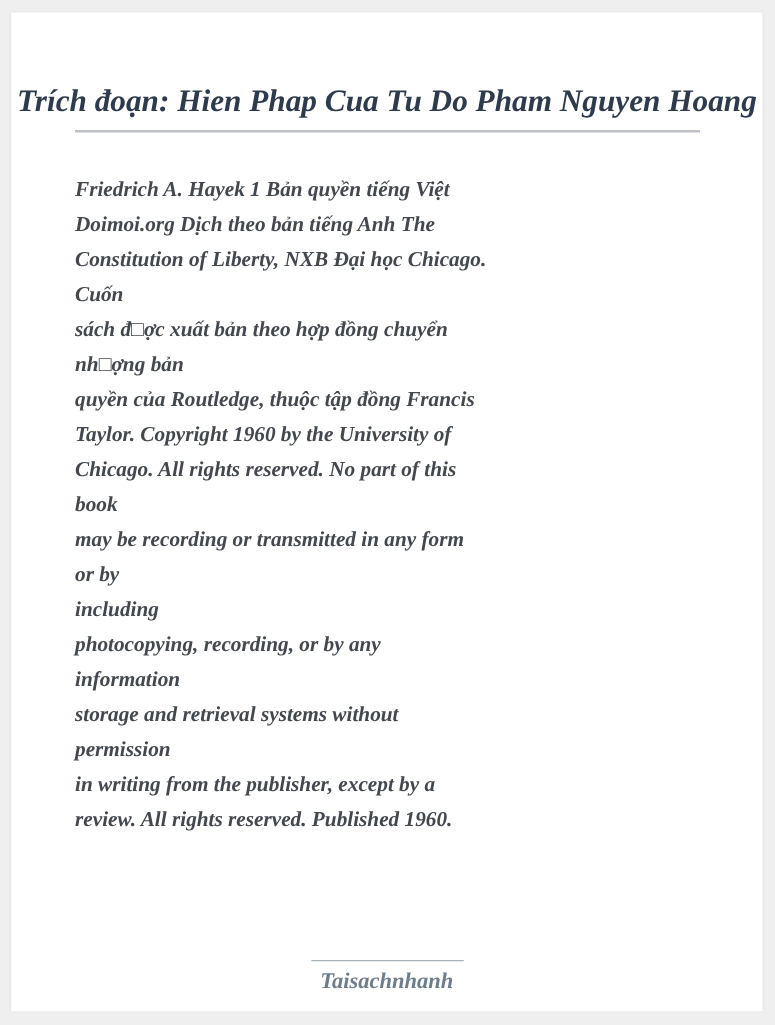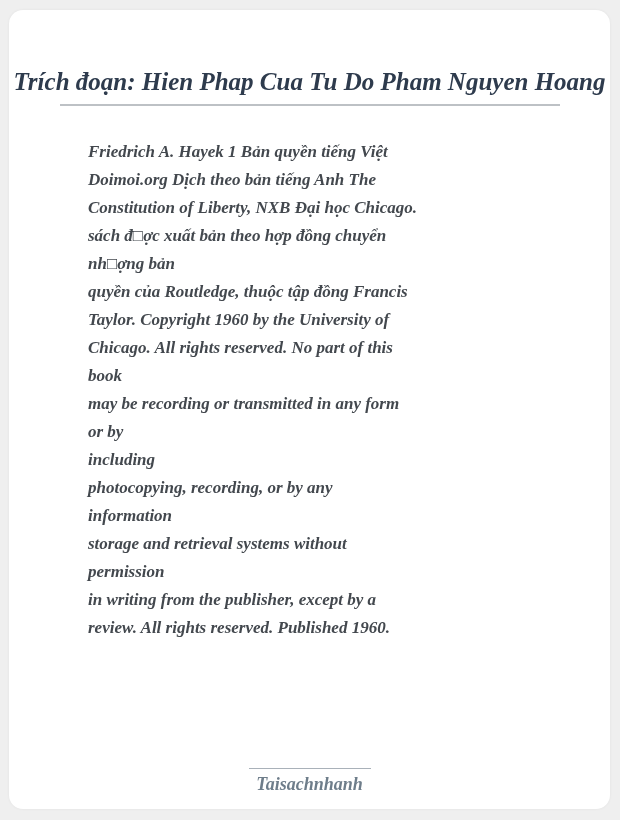--- a/index.html
+++ b/index.html
@@ -12,21 +12,20 @@
     overflow: hidden;
   }
   .page-card {
     position: absolute;
     left: 9px;
     top: 10px;
     width: 601px;
     height: 799px;
     background: #ffffff;
     box-shadow: 0 0 3px rgba(0,0,0,0.06);
-    border-radius: 14px;
   }
   .doc-title {
     position: absolute;
     top: 58px;
     left: 0;
     width: 100%;
     text-align: center;
     font-family: "Liberation Serif", serif;
     font-style: italic;
     font-weight: bold;
@@ -41,21 +40,20 @@
     left: 51px;
     width: 500px;
     height: 0;
     border-top: 2px solid #bdc1c5;
   }
   .doc-body {
     position: absolute;
     top: 128px;
     left: 51px;
     width: 520px;
-    margin-left: 28px;
   }
   .doc-body p.line {
     margin: 0;
     font-family: "Liberation Serif", serif;
     font-style: italic;
     font-weight: bold;
     font-size: 17px;
     line-height: 28px;
     color: #43484e;
     white-space: nowrap;
@@ -88,20 +86,21 @@
 <div class="page-card">
 
   <h1 class="doc-title">Trích đoạn: Hien Phap Cua Tu Do Pham Nguyen Hoang</h1>
 
   <div class="title-divider"></div>
 
   <div class="doc-body">
     <p class="line">Friedrich A. Hayek 1 Bản quyền tiếng Việt</p>
     <p class="line">Doimoi.org Dịch theo bản tiếng Anh The</p>
     <p class="line">Constitution of Liberty, NXB Đại học Chicago.</p>
+    <p class="line">Cuốn</p>
     <p class="line">sách đ□ợc xuất bản theo hợp đồng chuyển</p>
     <p class="line">nh□ợng bản</p>
     <p class="line">quyền của Routledge, thuộc tập đồng Francis</p>
     <p class="line">Taylor. Copyright 1960 by the University of</p>
     <p class="line">Chicago. All rights reserved. No part of this</p>
     <p class="line">book</p>
     <p class="line">may be recording or transmitted in any form</p>
     <p class="line">or by</p>
     <p class="line">including</p>
     <p class="line">photocopying, recording, or by any</p>

